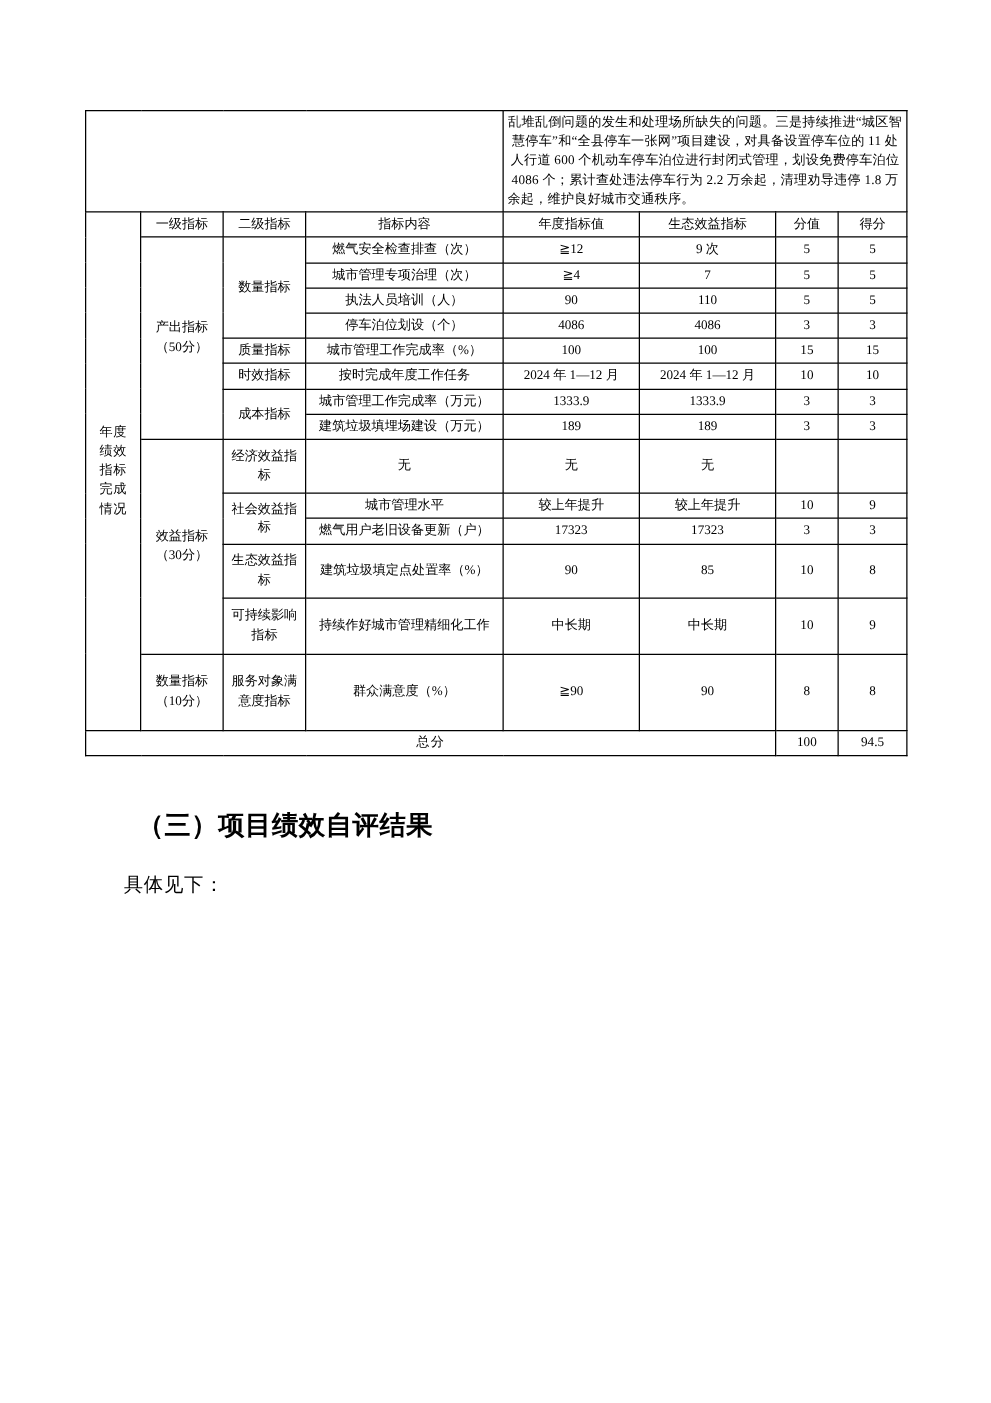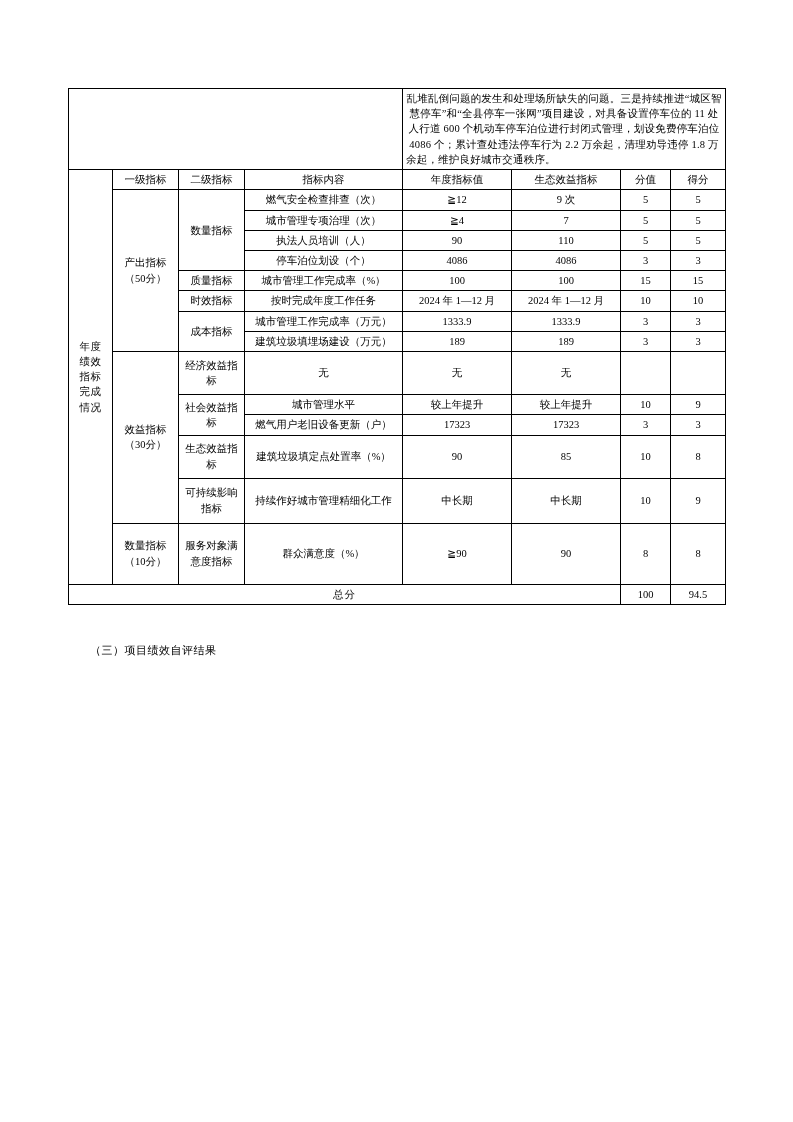--- a/index.html
+++ b/index.html
@@ -70,22 +70,22 @@
     font-size: 15.5px;
     line-height: 2.0;
     letter-spacing: 0.6px;
   }
   .body-text p {
     margin: 0 0 0 0;
     text-indent: 2em;
     text-align: justify;
   }
   .heading {
-    font-weight: normal;
-    font-size: 11px;
+    font-weight: bold;
+    font-size: 21px;
     text-indent: 2em;
     margin: 0;
     letter-spacing: 0.5px;
   }
   .gap { height: 12px; }
 </style>
 </head>
 <body>
 
 <div class="page">
@@ -238,15 +238,16 @@
         <td colspan="6" class="total">总分</td>
         <td>100</td>
         <td>94.5</td>
       </tr>
     </tbody>
   </table>
 
   <div class="body-text">
     <p class="heading">（三）项目绩效自评结果</p>
     <div class="gap"></div>
+    <p>具体见下：</p>
   </div>
 
 </div>
 
 </body></html>

